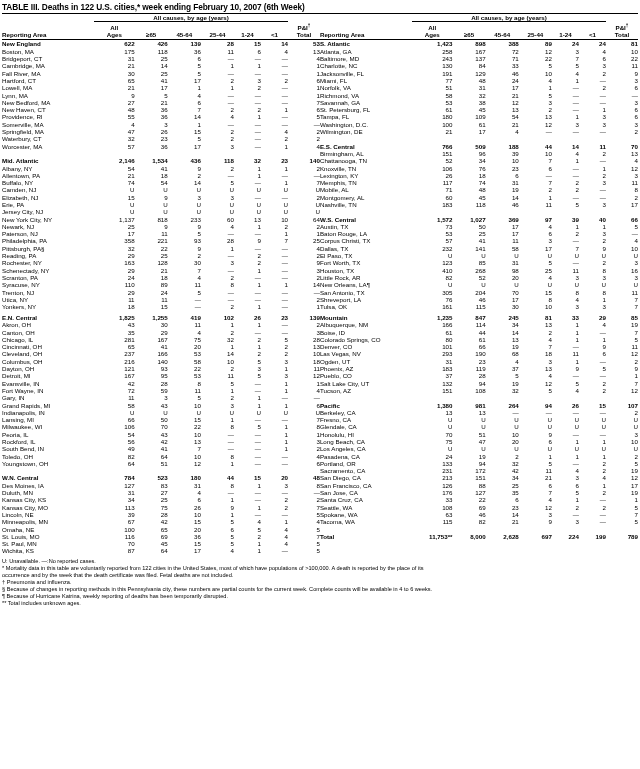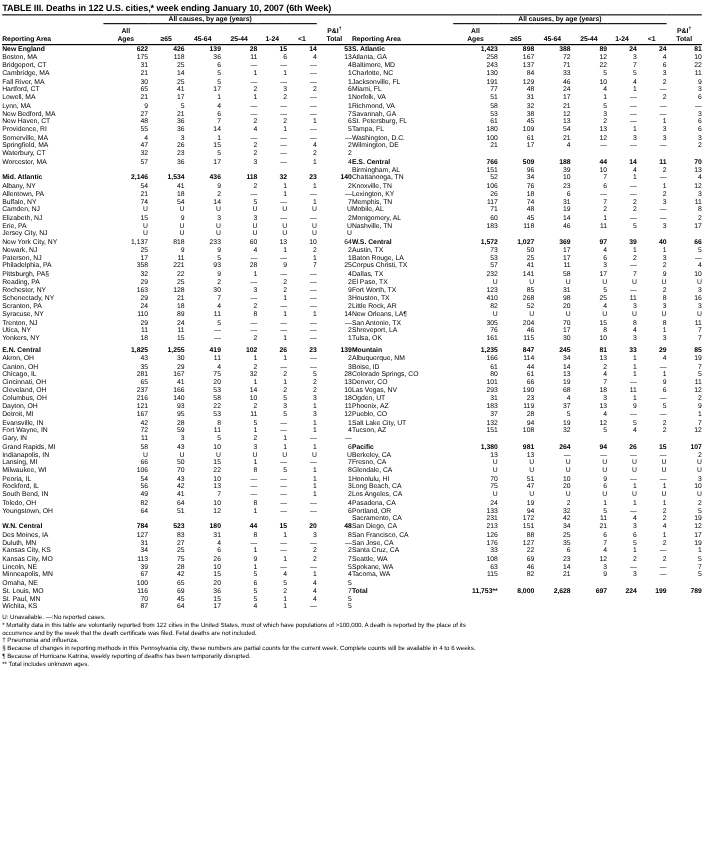--- a/index.html
+++ b/index.html
@@ -17,21 +17,21 @@
   .num{text-align:right;padding-right:2px;}
   .sect{font-weight:bold;}
   .foot{font-size:5.6px;line-height:7px;margin:3px 2px 0 2px;}
   .foot div{white-space:nowrap;}
   .sup{font-size:4.6px;vertical-align:super;}
 </style>
 </head>
 <body>
 
 <div class="page">
-  <div class="title">TABLE III. Deaths in 122 U.S. cities,* week ending January 10, 2007 (6th Week)</div>
+  <div class="title">TABLE III. Deaths in 122 U.S. cities,* week ending February 10, 2007 (6th Week)</div>
 
   <table class="main">
     <colgroup>
       <col style="width:75px">
         <col style="width:33px">
         <col style="width:27px">
         <col style="width:27px">
         <col style="width:27px">
         <col style="width:22px">
         <col style="width:22px">

